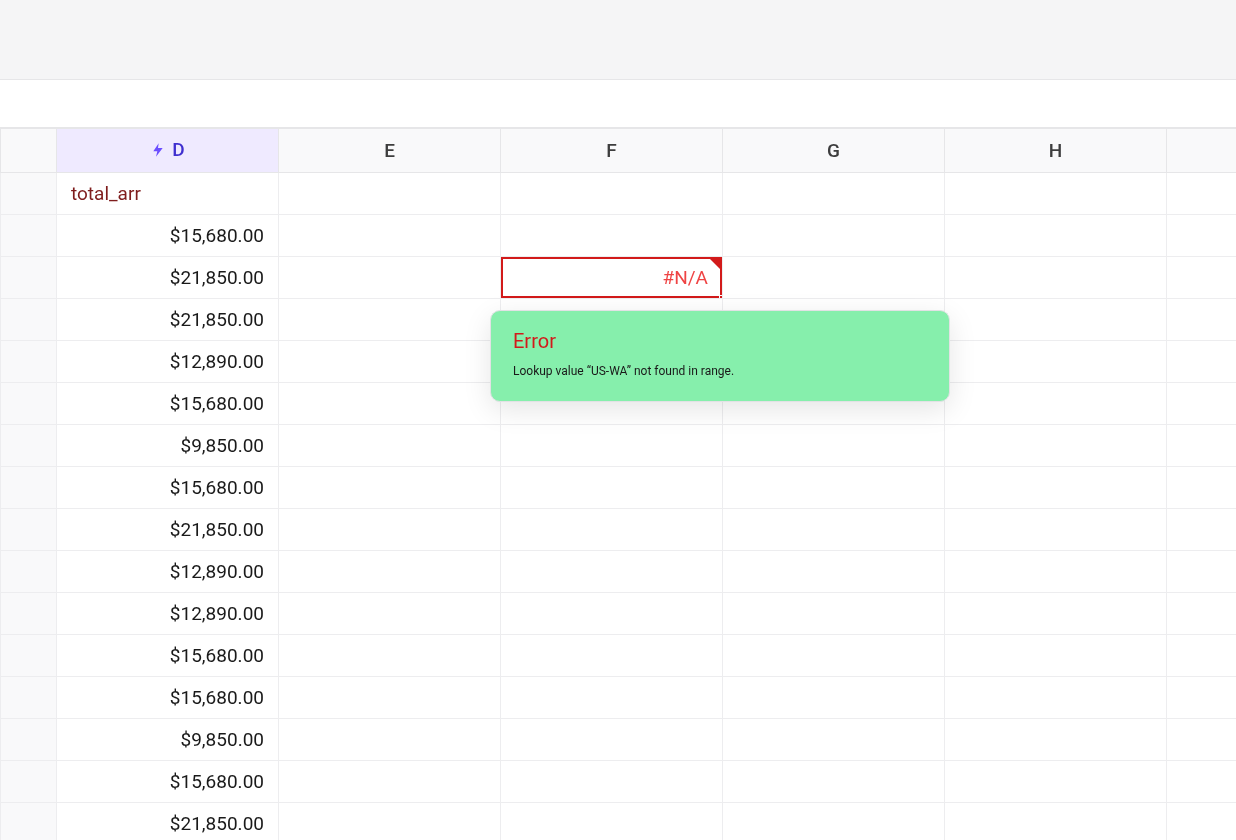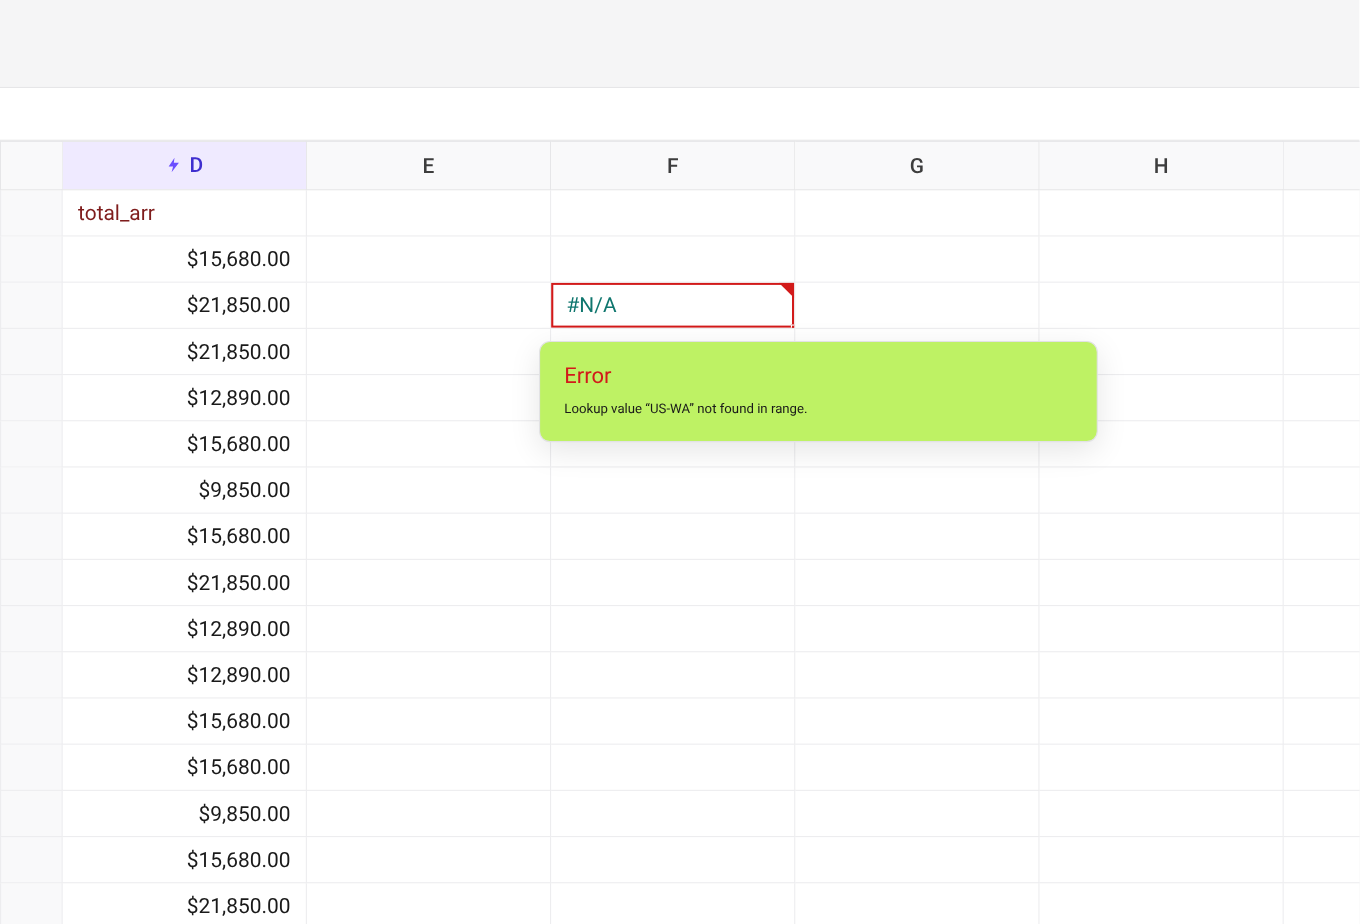--- a/index.html
+++ b/index.html
@@ -78,43 +78,44 @@
       pointer-events: none;
       background: #fff;
     }
     .sel-content {
       position: absolute;
       inset: 0;
       display: flex;
       align-items: center;
       padding: 0 14px;
       font-weight: 400;
-      color: #0f766e;
+      color: #ef4444;
+      justify-content: flex-end;
     }
     .err-corner {
       position: absolute;
       top: 0; right: 0;
       width: 0; height: 0;
       border-top: 14px solid #d21a1a;
       border-left: 14px solid transparent;
     }
     .sel-handle {
       position: absolute;
       right: -4px; bottom: -4px;
       width: 7px; height: 7px;
       background: #d21a1a;
       border: 1px solid #fff;
     }
     
     .tooltip {
       position: absolute;
       left: 490px;
       top: 182px;
-      width: 508px;
-      background: #bef264;
+      width: 460px;
+      background: #86efac;
       border: 1px solid #e2e2e5;
       border-radius: 10px;
       box-shadow: 0 8px 28px rgba(0,0,0,0.10);
       padding: 18px 37px 22px 22px;
       z-index: 10;
     }
     .tooltip .ttl {
       color: #d21a1a;
       font-size: 20px;
       margin-bottom: 10px;

